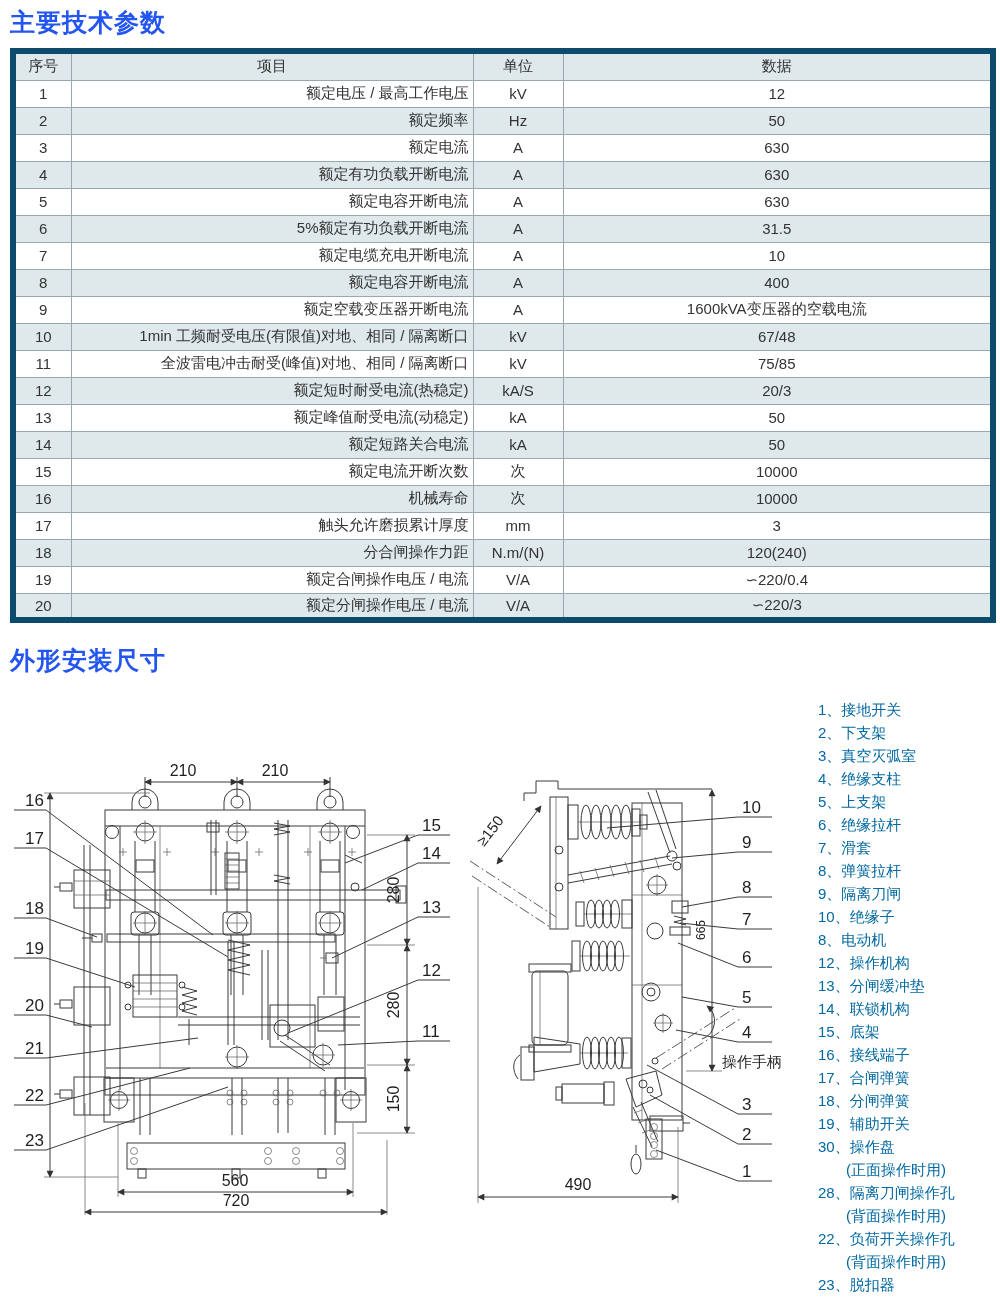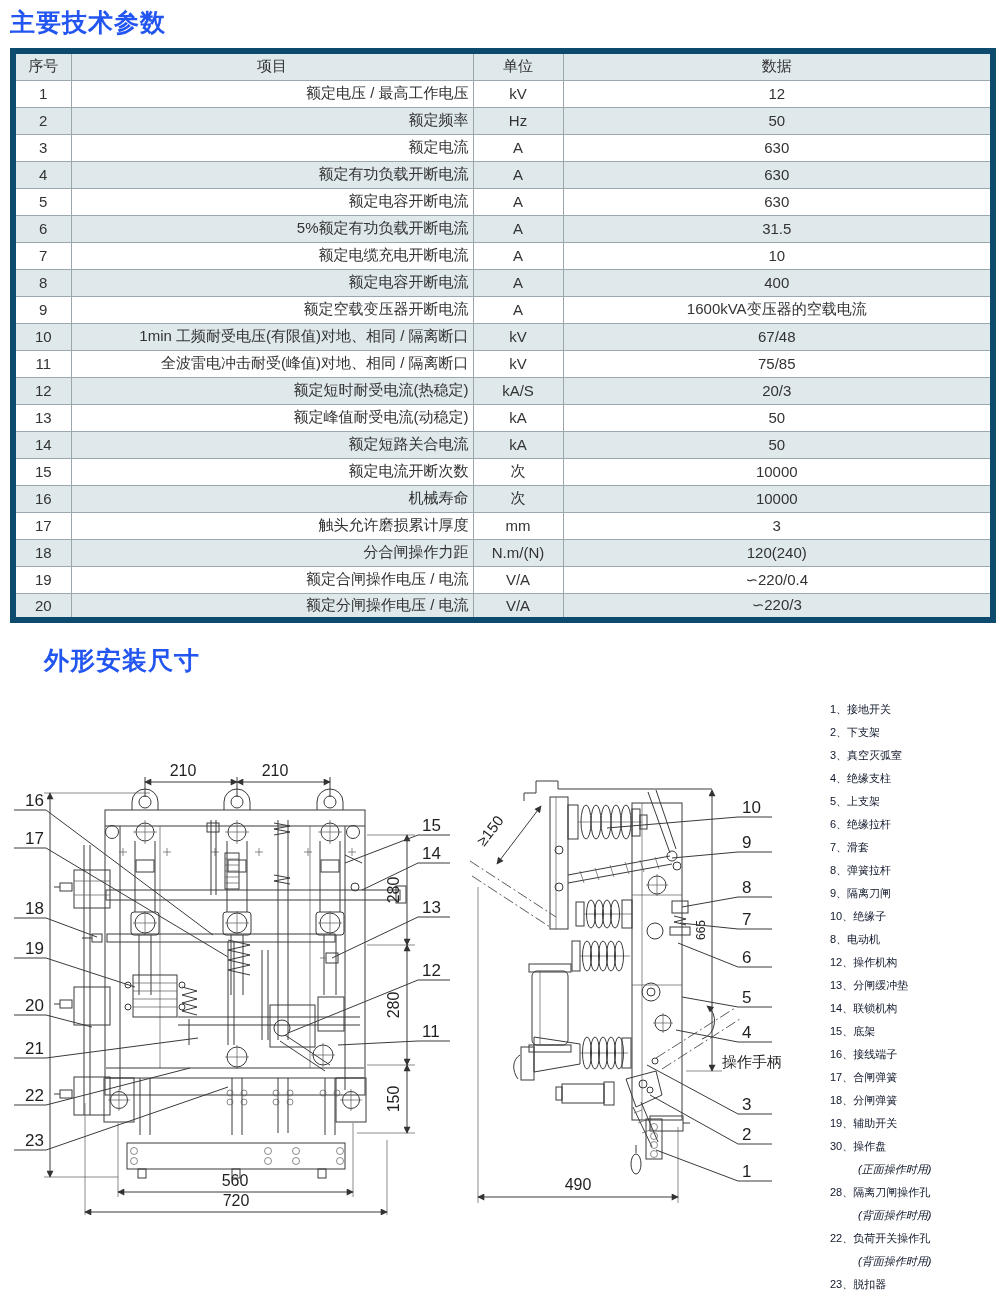--- a/index.html
+++ b/index.html
@@ -1,21 +1,21 @@
 <!DOCTYPE html>
 <html><head>
 <meta charset="utf-8">
 <style>
   * { margin:0; padding:0; box-sizing:border-box; }
   body { background:#fff; font-family:"Liberation Sans","DejaVu Sans",sans-serif; }
   .page { position:relative; width:1000px; height:1312px; background:#ffffff; overflow:hidden; }
 
   .sec-title { position:absolute; left:10px; color:#2355f0; font-size:25px; font-weight:bold; letter-spacing:1px; }
   #title1 { top:6px; }
-  #title2 { top:644px;margin-left:34px; }
+  #title2 { top:644px; }
 
   table.params { position:absolute; left:10px; top:48px; width:980px;
     border-collapse:collapse; table-layout:fixed; font-size:15px; color:#333;
     border:6px solid #0c4a6e; }
   table.params th, table.params td { border:1px solid #9aa8ad; font-weight:normal; }
   table.params th { height:29px; background:#dfe9ec; text-align:center; }
   table.params td { height:27px; text-align:center; padding:0 4px; overflow:hidden; white-space:nowrap; }
   table.params td.item { text-align:right; padding-left:14px; }
   table.params tr.alt td { background:#dfe9ec; }
   .c-no { width:58px; } .c-item { width:402px; } .c-unit { width:90px; } .c-data { width:430px; }
@@ -26,22 +26,22 @@
   .ln { stroke:#3a3a3a; stroke-width:1; fill:none; }
   .lt { stroke:#5a5a5a; stroke-width:0.7; fill:none; }
   .ph { stroke:#4a4a4a; stroke-width:0.9; fill:none; stroke-dasharray:11 3 2 3; }
   text.num { font-size:17px; fill:#1f1f1f; }
   text.dim { font-size:15px; fill:#1f1f1f; }
   text.dimb { font-size:16px; fill:#1f1f1f; }
   text.dims { font-size:12px; fill:#1f1f1f; }
   text.cjk { font-size:15px; fill:#1f1f1f; }
 
   .legend { position:absolute; left:818px; top:698px; width:182px; list-style:none; }
-  .legend li { height:23px; line-height:23px; font-size:11px; color:#0f172a; white-space:nowrap;margin-left:12px; }
-  .legend li.indent { padding-left:28px;font-style:italic; }
+  .legend li { height:23px; line-height:23px; font-size:15px; color:#0369a1; white-space:nowrap; }
+  .legend li.indent { padding-left:28px; }
 </style>
 </head>
 <body>
 
 <div class="page">
 
   <div class="sec-title" id="title1">主要技术参数</div>
 
   <table class="params">
     <colgroup>

